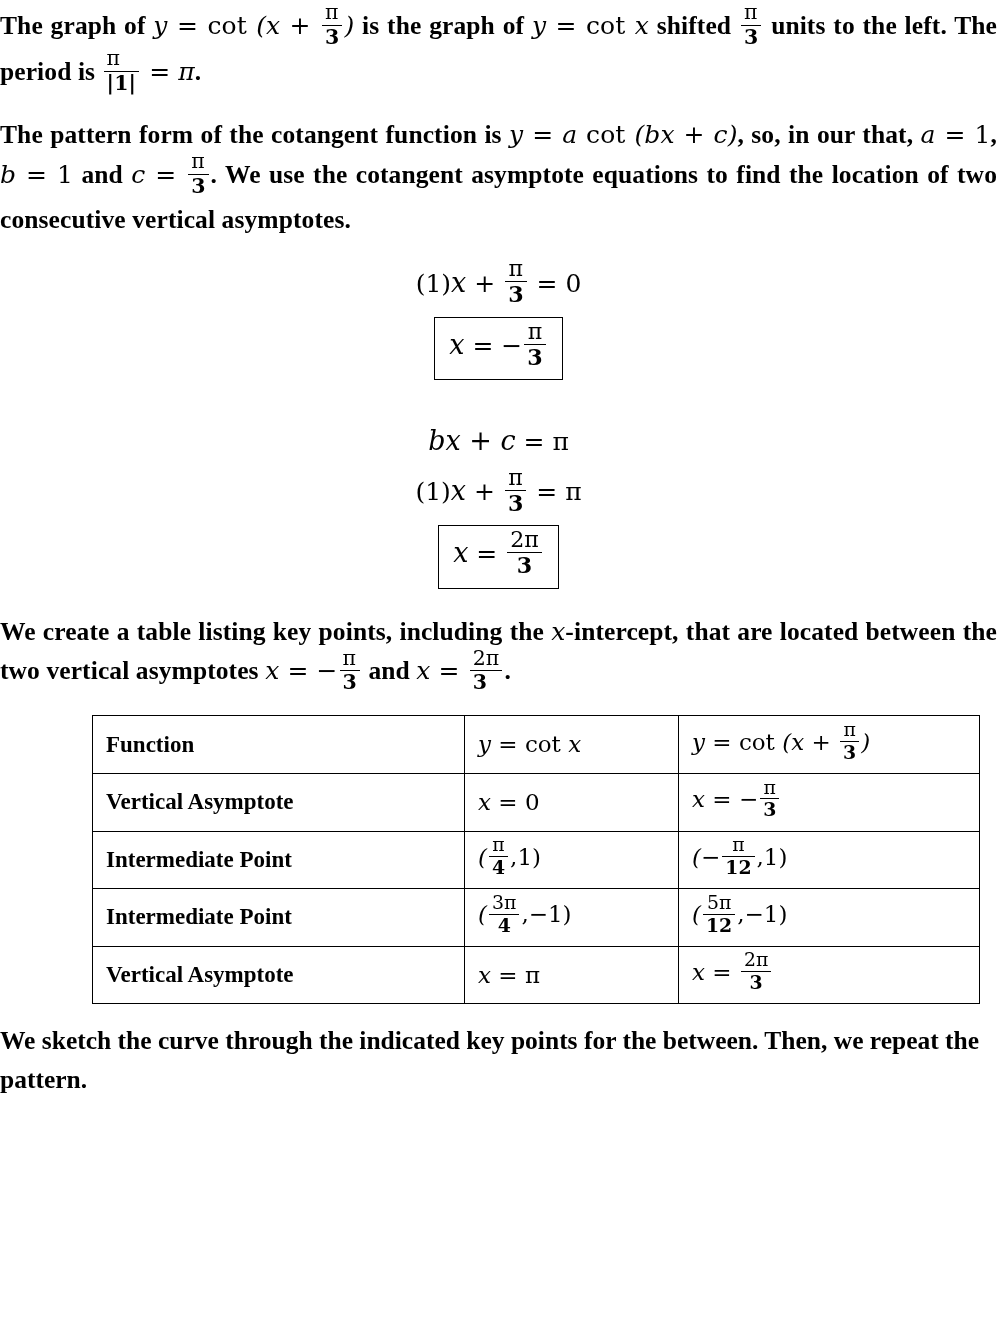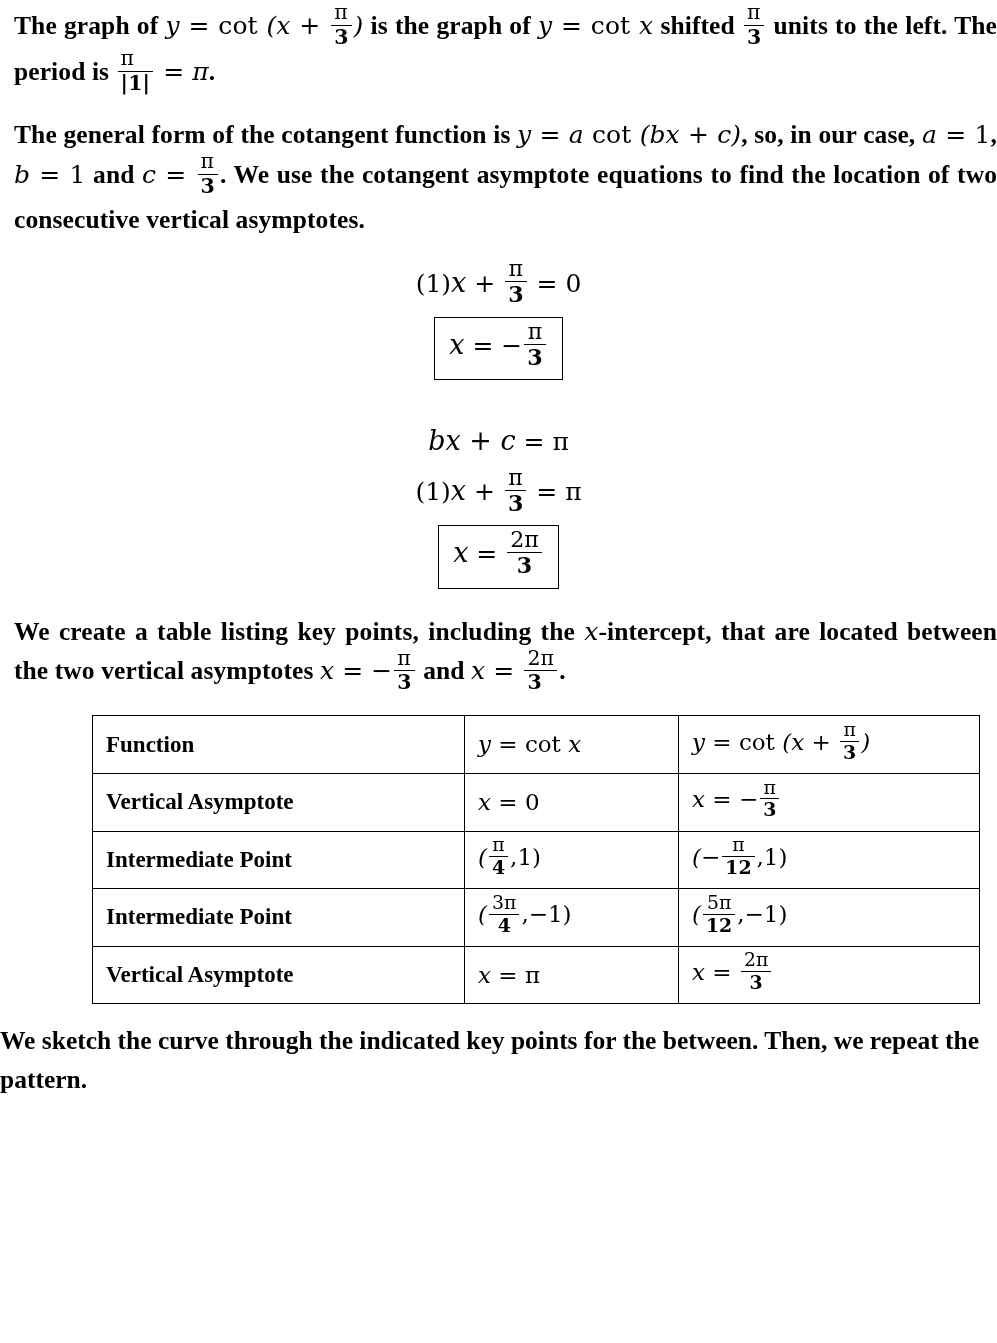--- a/index.html
+++ b/index.html
@@ -19,21 +19,20 @@
     box-sizing: border-box;
   }
   .para {
     font-size: 25.5px;
     line-height: 1.52;
     text-align: justify;
     text-align-last: left;
     margin: 0 0 18px 0;
     font-weight: bold;
     letter-spacing: 0.1px;
-    padding-left: 14px;
   }
   .para.first { margin-top: 6px; }
   .math {
     font-family: "DejaVu Serif", serif;
     font-style: italic;
     font-weight: normal;
     font-size: 25px;
   }
   .mathup {
     font-family: "DejaVu Serif", serif;
@@ -136,22 +135,22 @@
       <span class="frac"><span class="num">π</span><span class="den">3</span></span>)</span>
     <span>is the graph of</span>
     <span class="math nowrap">y<span class="mathup"> = cot </span>x</span>
     <span>shifted</span>
     <span class="math nowrap"><span class="frac"><span class="num">π</span><span class="den">3</span></span></span>
     <span>units to the left. The period is</span>
     <span class="math nowrap"><span class="frac"><span class="num">π</span><span class="den">|1|</span></span><span class="mathup"> = </span>π</span><span>.</span>
   </p>
 
   <p class="para">
-    <span>The general form of the cotangent function is</span>
-    <span class="math nowrap">y<span class="mathup"> = </span>a<span class="mathup"> cot </span>(bx + c)</span><span>, so, in our case,</span>
+    <span>The pattern form of the cotangent function is</span>
+    <span class="math nowrap">y<span class="mathup"> = </span>a<span class="mathup"> cot </span>(bx + c)</span><span>, so, in our that,</span>
     <span class="math nowrap">a<span class="mathup"> = 1</span></span><span>,</span>
     <span class="math nowrap">b<span class="mathup"> = 1</span></span>
     <span>and</span>
     <span class="math nowrap">c<span class="mathup"> = </span><span class="frac"><span class="num">π</span><span class="den">3</span></span></span><span>.</span>
     <span>We use the cotangent asymptote equations to find the location of two consecutive vertical asymptotes.</span>
   </p>
 
   <div class="eqblock">
     <div class="eqline"><span class="mathup">(1)</span>x<span class="mathup"> + </span><span class="frac"><span class="num">π</span><span class="den">3</span></span><span class="mathup"> = 0</span></div>
     <div>

